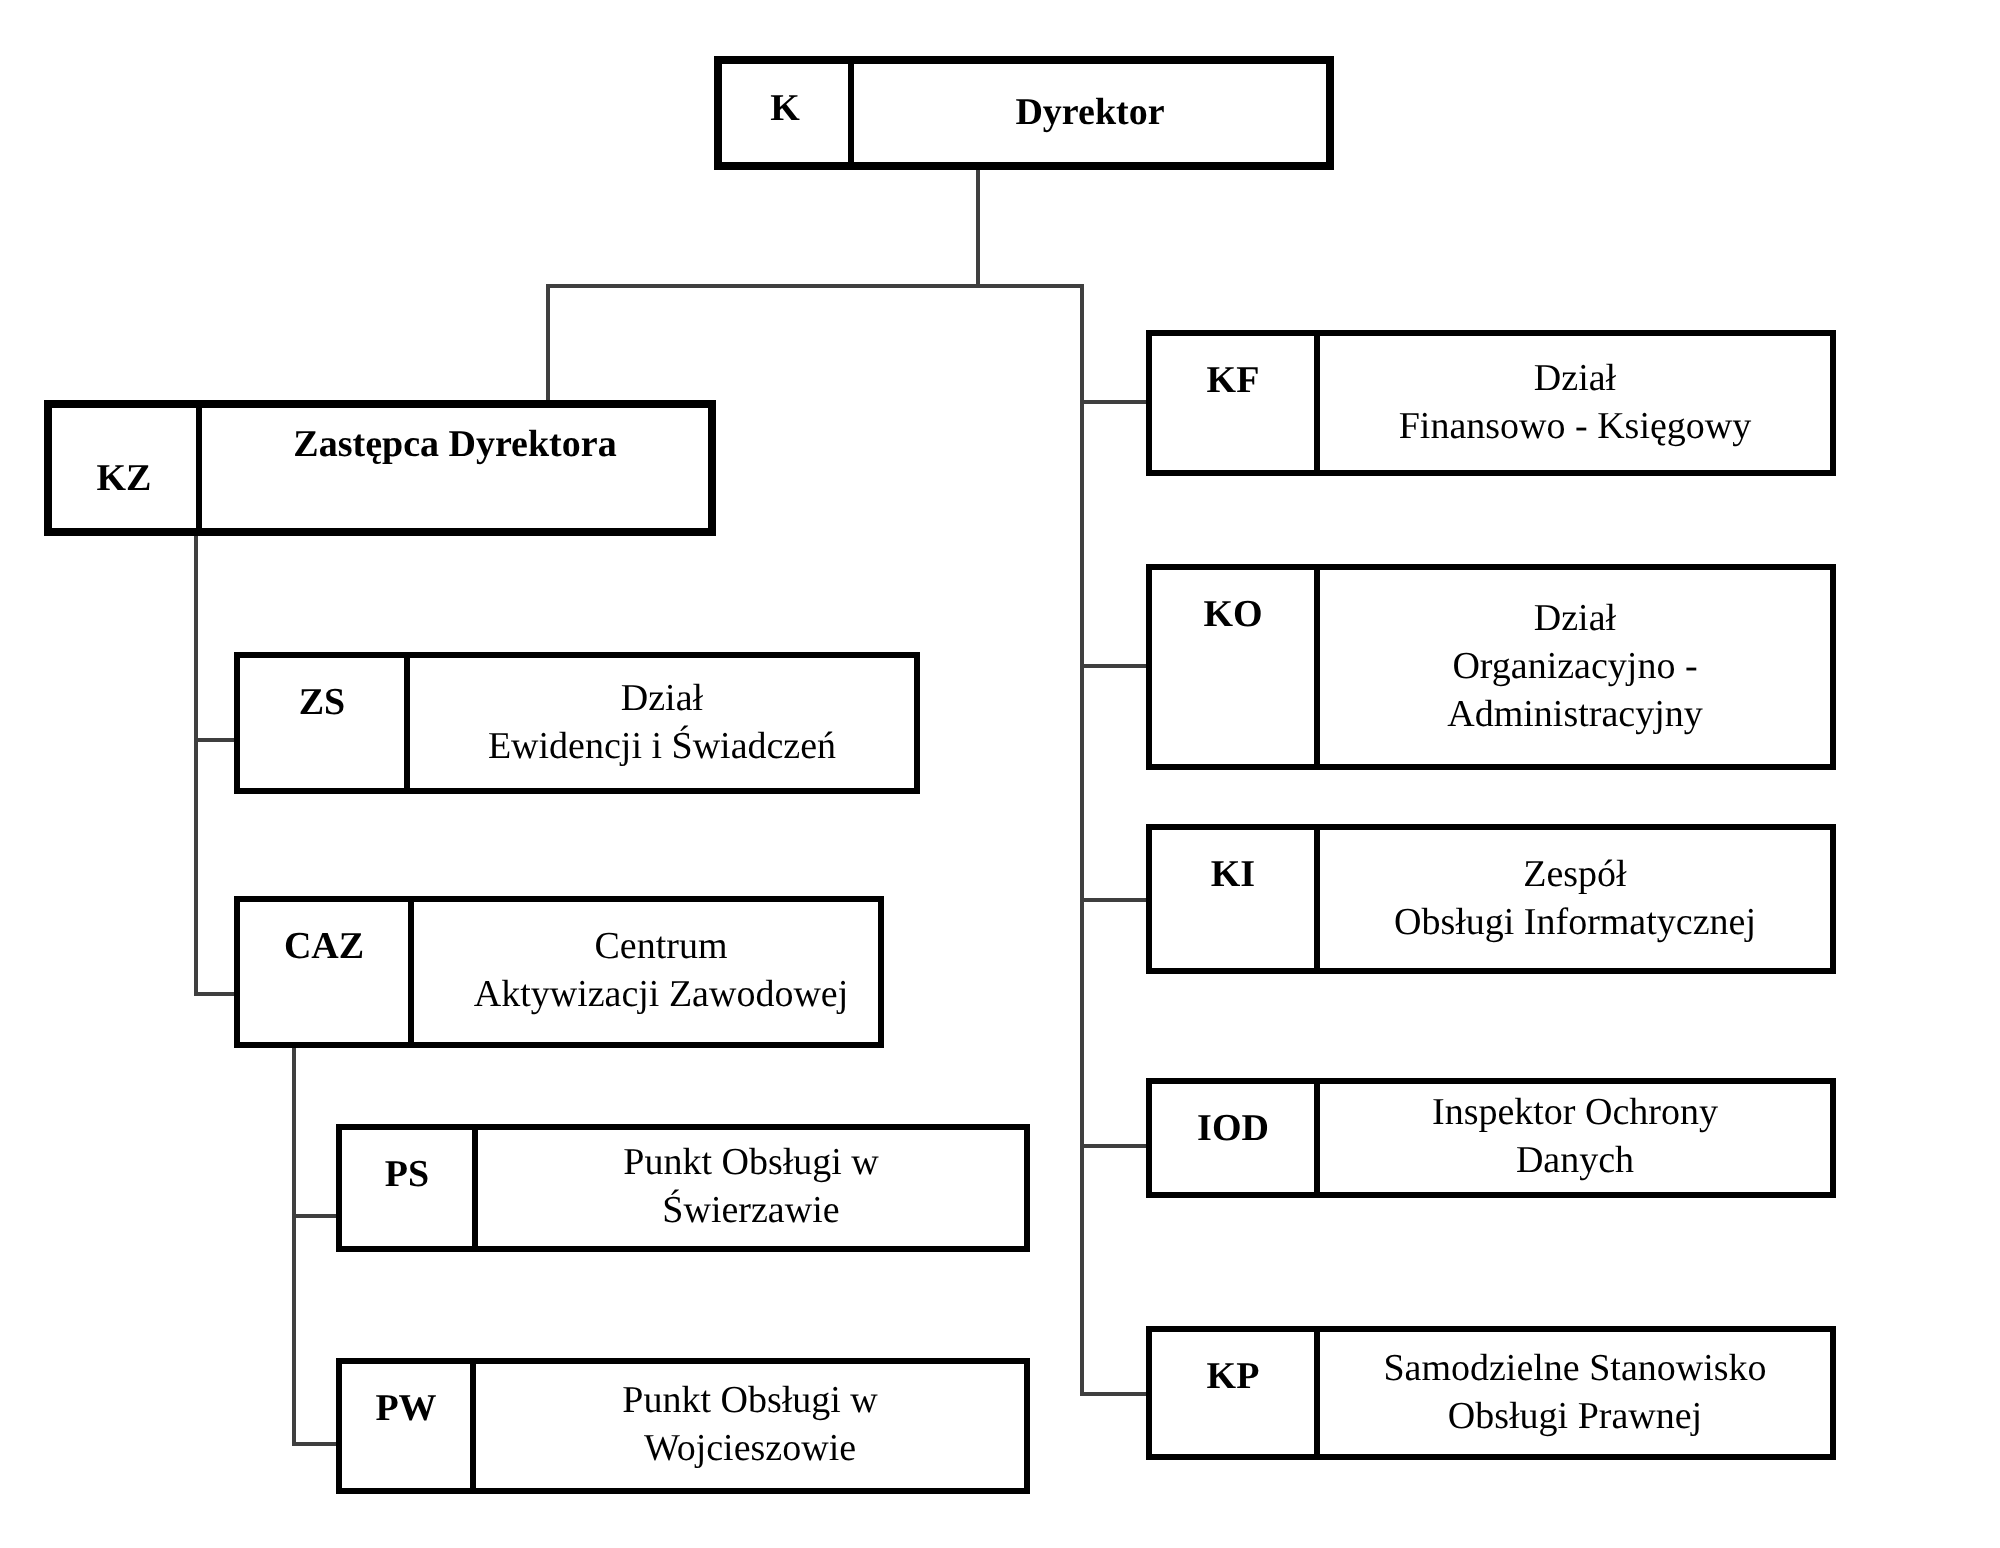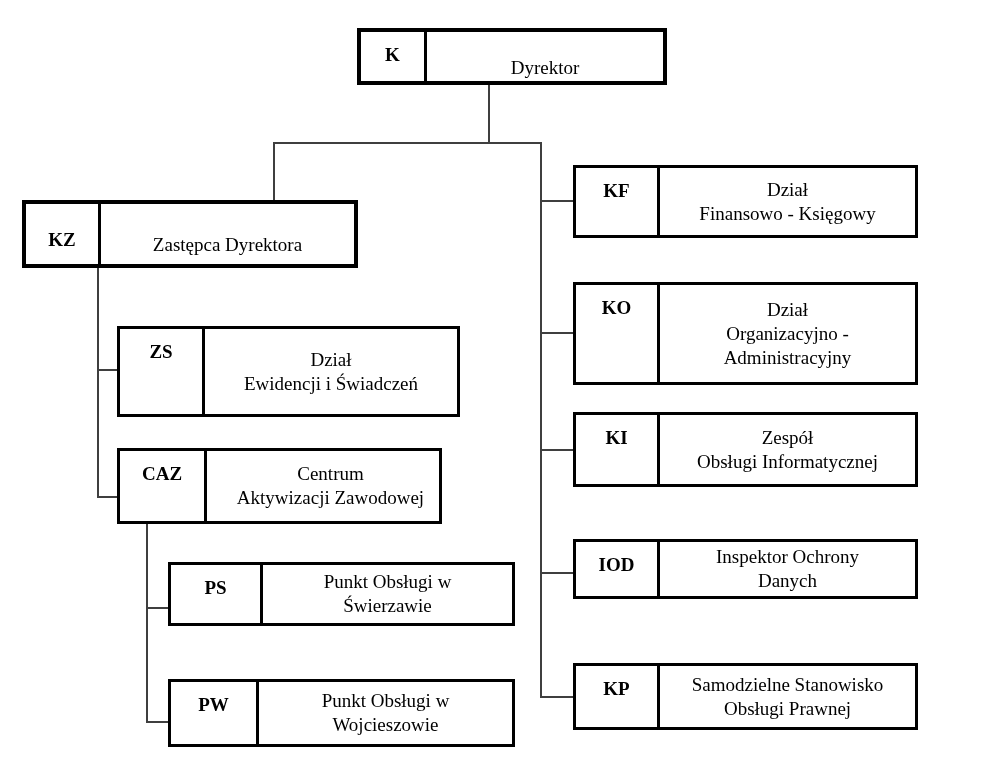--- a/index.html
+++ b/index.html
@@ -50,21 +50,21 @@
     padding: 0 4px;
   }
   .node.top-align .name-cell {
     justify-content: flex-start;
     padding-top: 7px;
     text-align: center;
   }
   .node.top-align .code-cell {
     padding-top: 24px;
   }
-  .bold-label .name-cell { font-weight: 400; margin-top: 22px; }
+  .bold-label .name-cell { font-weight: 700; }
   .line {
     position: absolute;
     background: #3f3f3f;
   }
 </style>
 </head>
 <body>
 
 <div class="canvas">
 
@@ -87,40 +87,40 @@
   <div class="node thick bold-label" style="left:357px; top:28px; width:310px; height:57px;">
     <div class="code-cell" style="width:66px">K</div>
     <div class="name-cell">Dyrektor</div>
   </div>
 
   <div class="node thick bold-label top-align" style="left:22px; top:200px; width:336px; height:68px;">
     <div class="code-cell" style="width:75px">KZ</div>
     <div class="name-cell">Zastępca Dyrektora</div>
   </div>
 
-  <div class="node" style="left:117px; top:326px; width:343px; height:91px;">
+  <div class="node" style="left:117px; top:326px; width:343px; height:71px;">
     <div class="code-cell" style="width:85px">ZS</div>
     <div class="name-cell">Dział
 Ewidencji i Świadczeń</div>
   </div>
 
   <div class="node" style="left:117px; top:448px; width:325px; height:76px;gap:15px;">
     <div class="code-cell" style="width:87px">CAZ</div>
     <div class="name-cell">Centrum
 Aktywizacji Zawodowej</div>
   </div>
 
   <div class="node" style="left:168px; top:562px; width:347px; height:64px;">
-    <div class="code-cell" style="width:92px">PS</div>
+    <div class="code-cell" style="width:68px">PS</div>
     <div class="name-cell">Punkt Obsługi w
 Świerzawie</div>
   </div>
 
   <div class="node" style="left:168px; top:679px; width:347px; height:68px;">
-    <div class="code-cell" style="width:88px">PW</div>
+    <div class="code-cell" style="width:67px">PW</div>
     <div class="name-cell">Punkt Obsługi w
 Wojcieszowie</div>
   </div>
 
   <div class="node" style="left:573px; top:165px; width:345px; height:73px;justify-content:center;">
     <div class="code-cell" style="width:84px">KF</div>
     <div class="name-cell">Dział
 Finansowo - Księgowy</div>
   </div>
 

